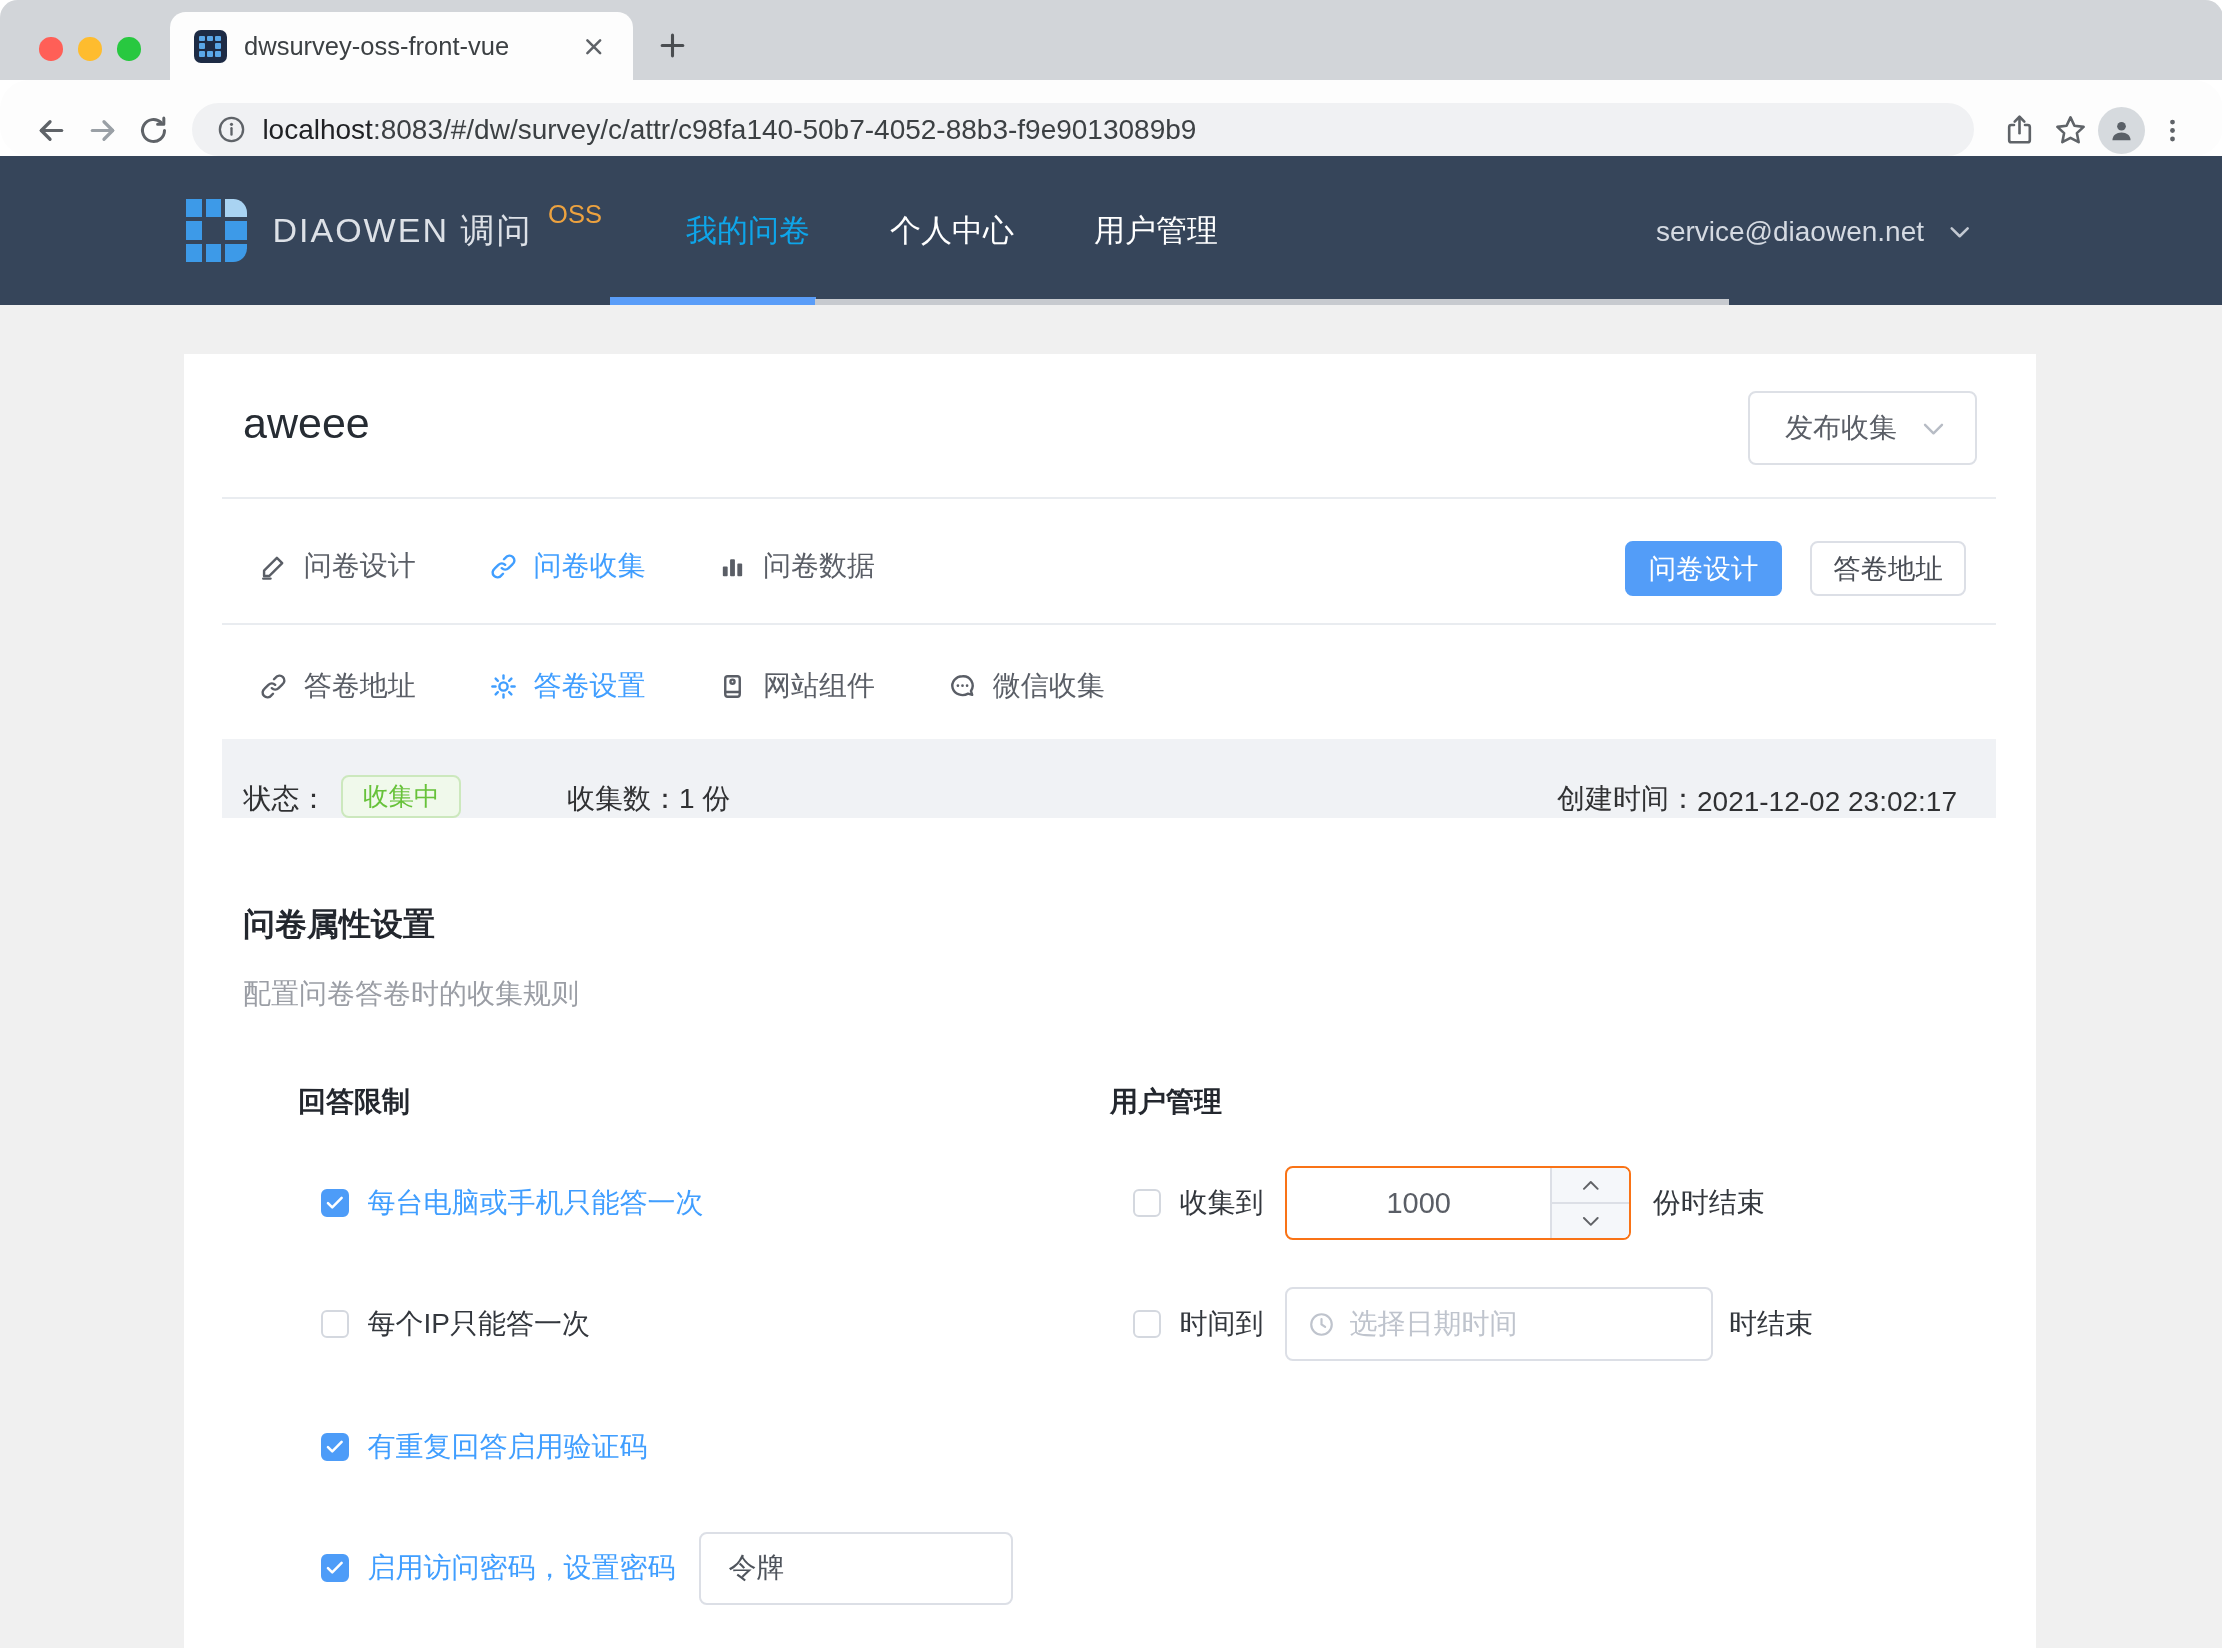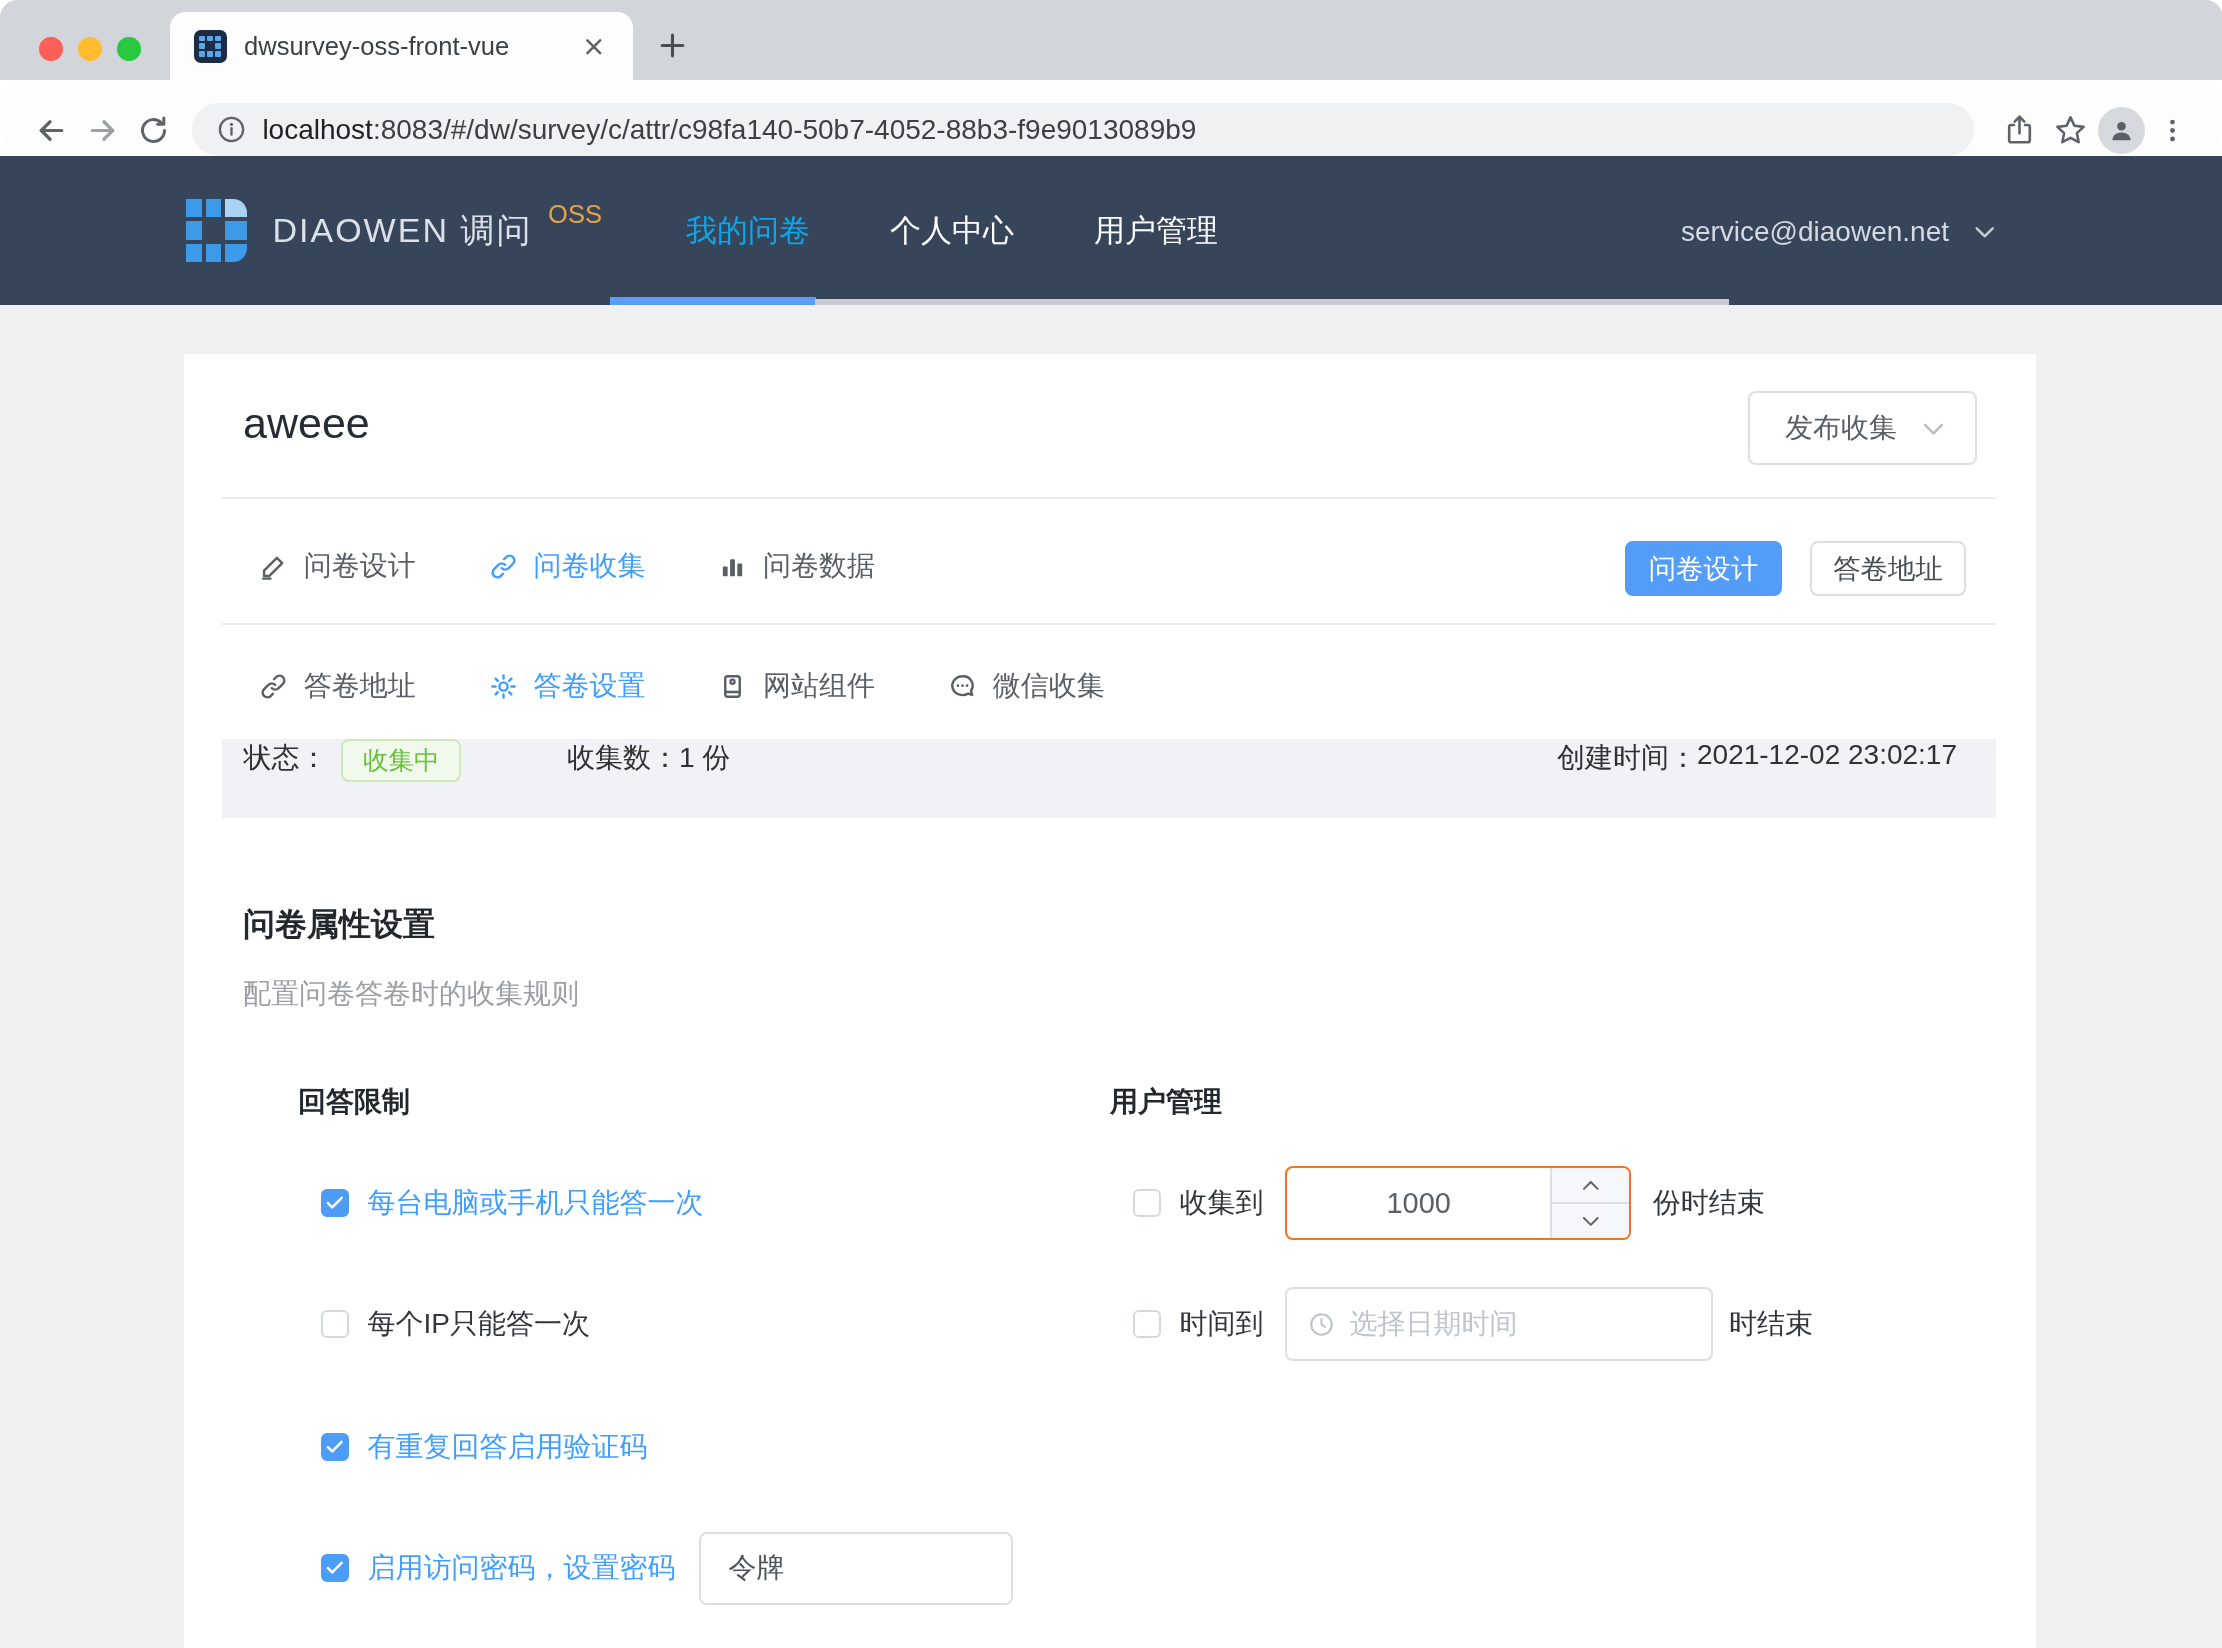--- a/index.html
+++ b/index.html
@@ -38,21 +38,21 @@
           grid-template-columns:15.7px 15.7px 21.6px; grid-template-rows:1fr 1fr 1fr; gap:3.9px; }
   .logo span { background:#3d9ae8; }
   .logo span.lt { background:#a9d3f2; border-radius:0 13.7px 0 0; }
   .logo span.rt { border-radius:0 0 13.7px 0; }
   .logo span.mid { background:transparent; }
   .brand { font-size:34px; color:#dde1e7; letter-spacing:2px; margin-left:23.5px; white-space:nowrap; }
   .brand-badge { font-size:25.5px; color:#eda23f; margin-left:15.7px; position:relative; top:-15.7px; }
   .nav-items { display:flex; margin-left:84px; gap:80px; }
   .nav-item { font-size:31px; color:#ffffff; cursor:pointer; white-space:nowrap; }
   .nav-item.active { color:#0ea5e9; }
-  .nav-user { position:absolute; right:225px; top:0; height:151px; display:flex; align-items:center; gap:21.6px;
+  .nav-user { position:absolute; right:250px; top:0; height:151px; display:flex; align-items:center; gap:21.6px;
               color:#d5dae2; font-size:28px; }
   .underline-blue { position:absolute; left:610px; bottom:0; width:206px; height:7.8px; background:#5a9df8; }
   .underline-gray { position:absolute; left:815px; bottom:0; width:914px; height:5.9px; background:#c7cacf; }
 
   
   .page { height:1343px; background:#f0f0f0; }
   .card { position:relative; margin-left:184px; width:1852px; height:1294px; top:49px; background:#fff; }
 
   .survey-title { position:absolute; left:59px; top:45px; font-size:43px; color:#262c33; }
   .publish-select { position:absolute; left:1564px; top:37px; width:229px; height:74px; border:2px solid #dde0e6;
@@ -63,21 +63,21 @@
   .tabrow { position:absolute; left:75px; display:flex; gap:73px; align-items:center; }
   .tabitem { display:flex; align-items:center; gap:15.7px; font-size:28px; color:#5a5e66; cursor:pointer; white-space:nowrap; }
   .tabitem.active { color:#409eff; }
 
   .btn { position:absolute; top:187px; height:55px; border-radius:7.8px; font-size:27.4px; display:flex;
          align-items:center; justify-content:center; cursor:pointer; }
   .btn-primary { left:1441px; width:157px; background:#539df8; color:#fff; }
   .btn-plain { left:1626px; width:156px; background:#fff; color:#4a4e56; border:2px solid #dcdfe6; }
 
   .statusbar { position:absolute; left:38px; top:385px; width:1774px; height:79px; background:#f0f2f5;
-               display:flex; align-items:flex-start; font-size:28px; color:#303133; padding:0 39px 0 21.6px; }
+               display:flex; align-items:flex-end; font-size:28px; color:#303133; padding:0 39px 0 21.6px; }
   .badge-success { margin-left:13.7px; height:43px; padding:0 19.6px; display:flex; align-items:center;
                    font-size:25.5px; color:#67c23a; background:#f0f9eb; border:2px solid #cce8bd; border-radius:7.8px; }
   .gap-count { margin-left:106px; }
   .spacer { flex:1; }
 
   .section-title { position:absolute; left:59px; top:549px; font-size:32px; font-weight:bold; color:#23272e; }
   .section-desc  { position:absolute; left:59px; top:621px; font-size:28px; color:#9b9ea5; }
 
   .col-head { position:absolute; top:729px; font-size:28px; font-weight:bold; color:#23272e; }
   .col-head.left { left:114px; } .col-head.right { left:926px; }

